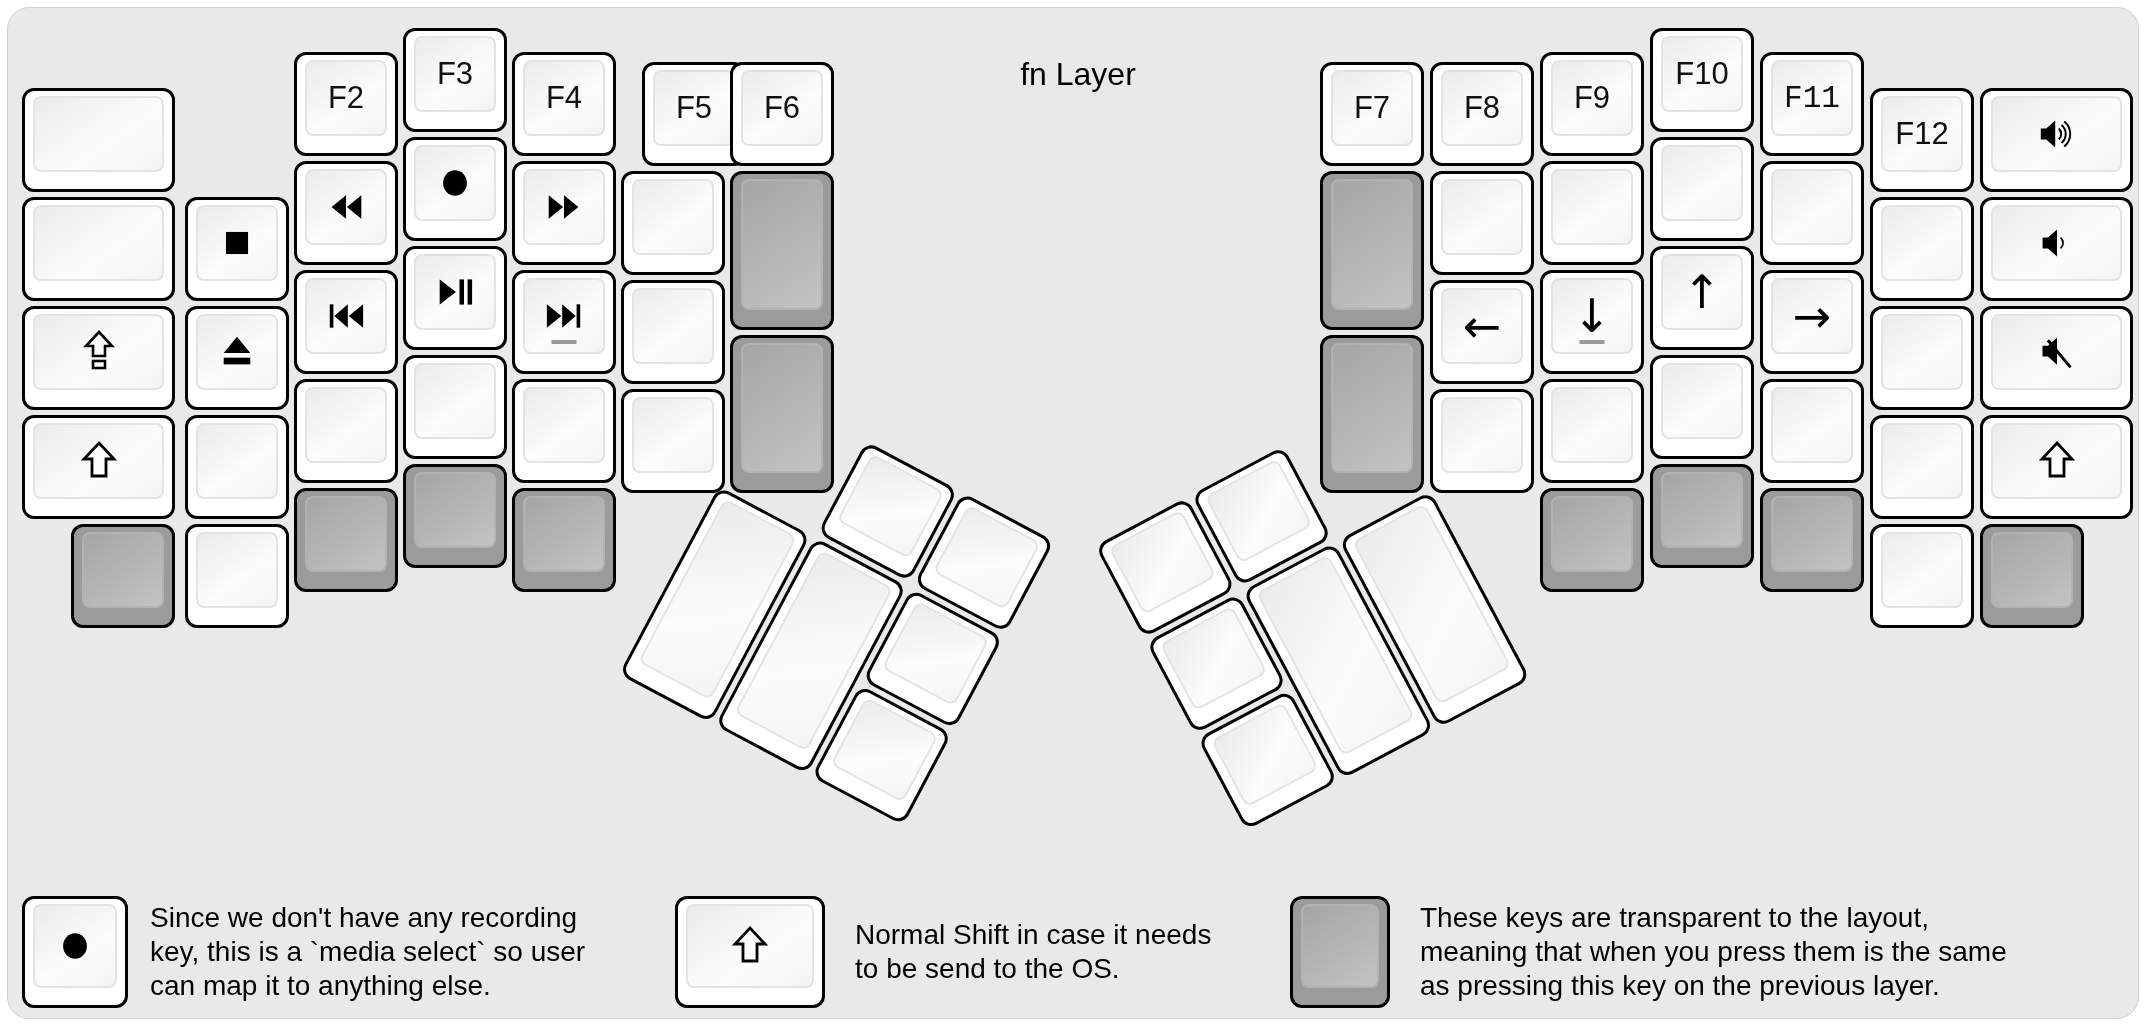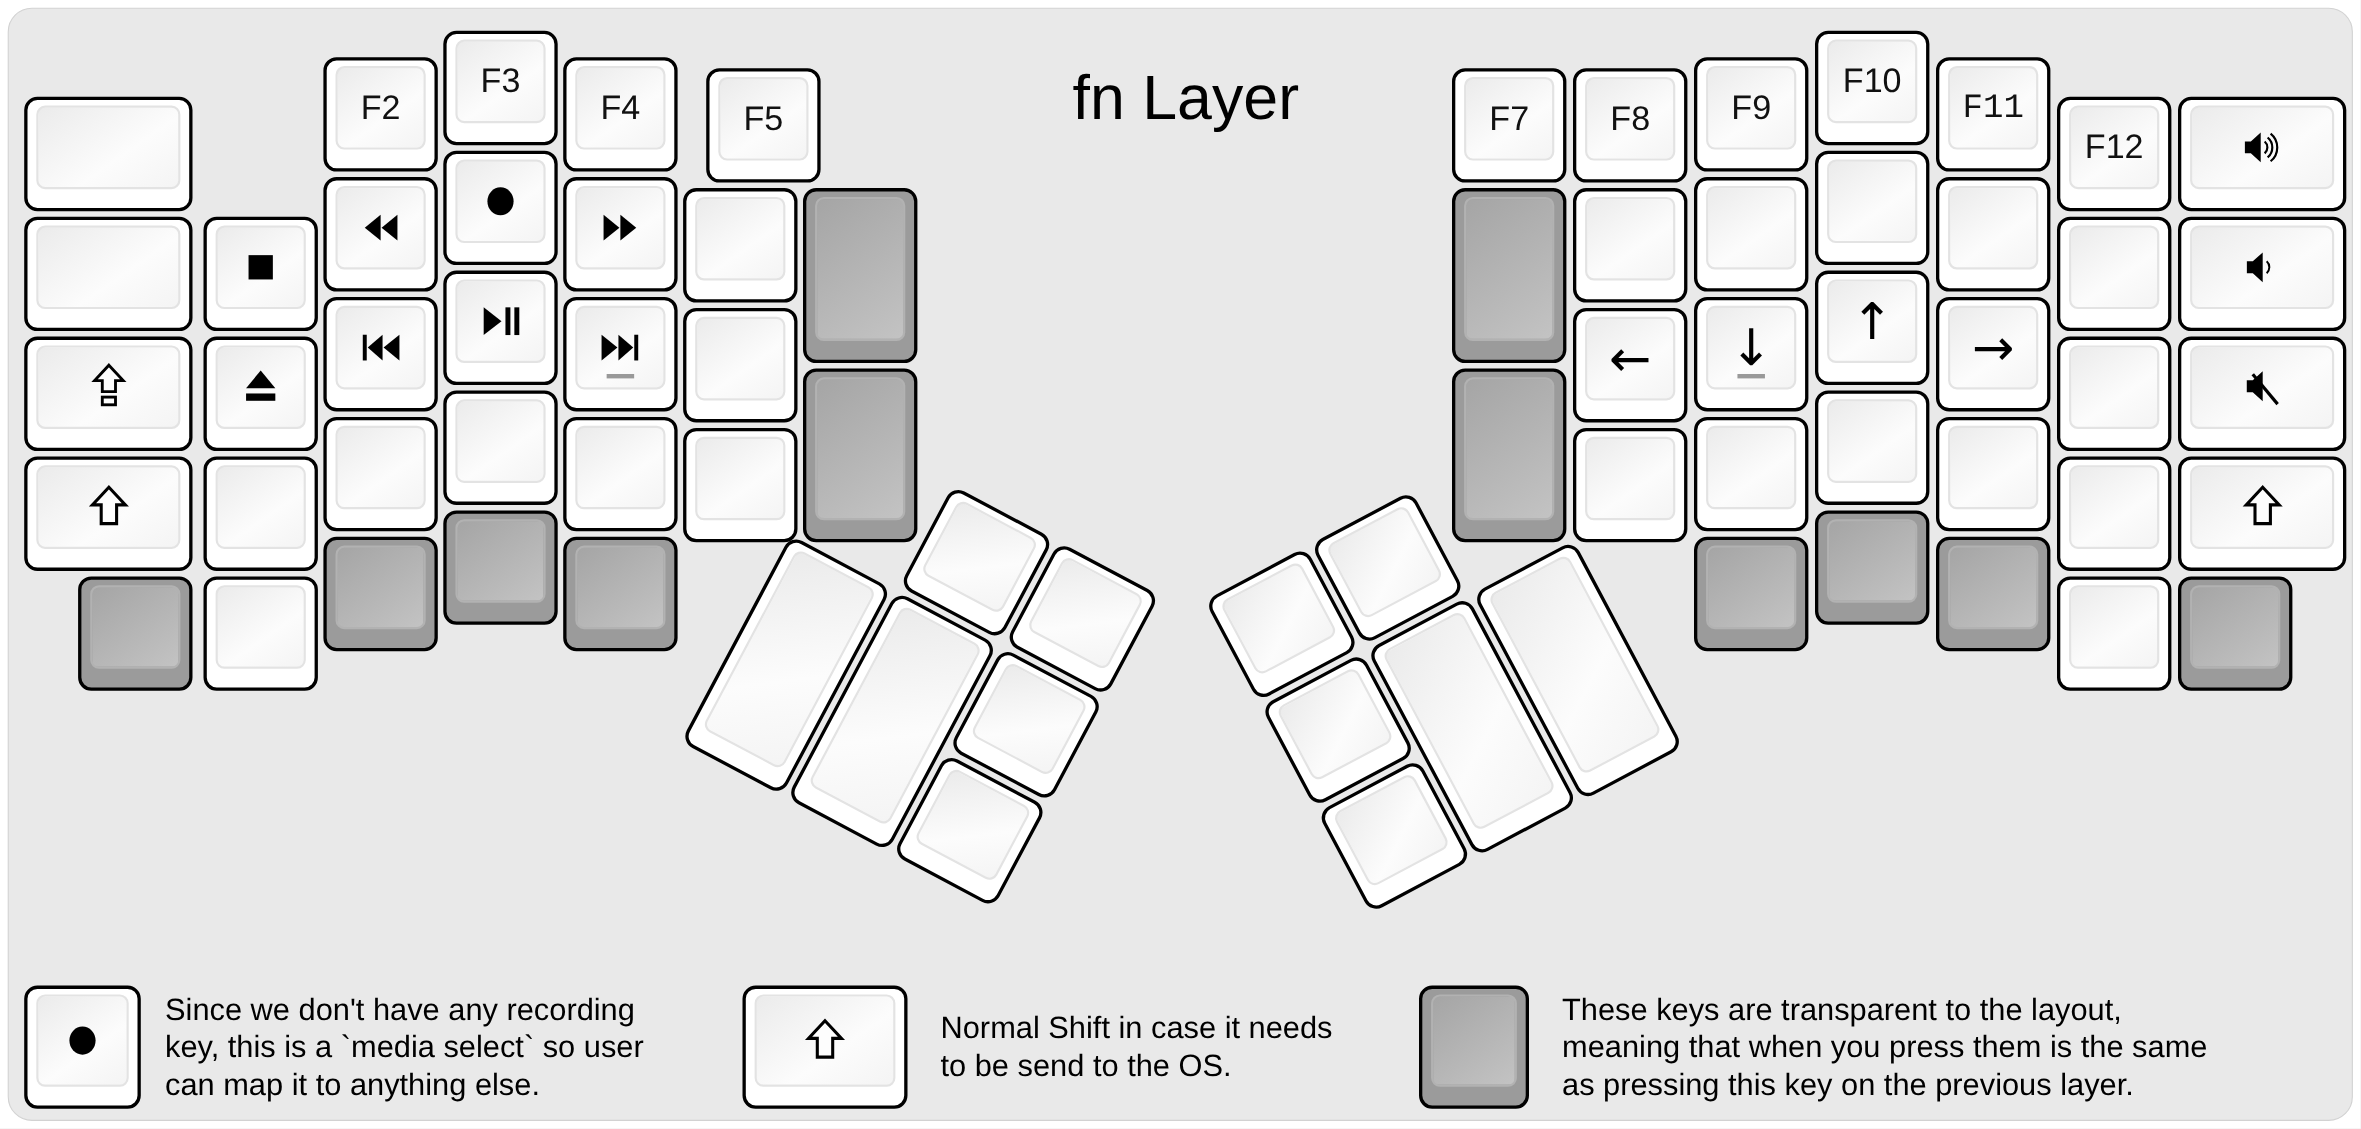--- a/index.html
+++ b/index.html
@@ -10,21 +10,21 @@
   }
   .panel{
     position:absolute;left:7px;top:7px;right:7px;bottom:7px;
     background:var(--panel-bg,#e9e9e9);
     border:1px solid var(--panel-border,#d2d2d2);
     border-radius:22px;
   }
   .board{position:absolute;left:0;top:0;width:2146px;height:1026px;}
   .title{
     position:absolute;left:1078px;top:56px;transform:translateX(-50%);
-    font-size:57px;color:#000;letter-spacing:0px;white-space:nowrap;
+    font-size:32px;color:#000;letter-spacing:0px;white-space:nowrap;
   }
   .key{
     position:absolute;box-sizing:border-box;
     border:3px solid var(--key-outline,#000);
     border-radius:12px;
   }
   .key.white{background:var(--white-key,#fff);}
   .key.gray{background:var(--gray-key,#9b9b9b);}
   .keytop{
     position:absolute;left:8px;right:8px;top:5px;bottom:17px;
@@ -223,20 +223,25 @@
     </div>
     <div class="key white" style="left: 621px; top: 171px; width: 104px; height: 104px;">
       <div class="keytop"></div>
     </div>
     <div class="key white" style="left: 621px; top: 280px; width: 104px; height: 104px;">
       <div class="keytop"></div>
     </div>
     <div class="key white" style="left: 621px; top: 389px; width: 104px; height: 104px;">
       <div class="keytop"></div>
     </div>
+    <div class="key white" style="left: 730px; top: 62px; width: 104px; height: 104px;">
+      <div class="keytop">
+        <span class="key-label">F6</span>
+      </div>
+    </div>
     <div class="key gray" style="left: 730px; top: 171px; width: 104px; height: 159px;">
       <div class="keytop"></div>
     </div>
     <div class="key gray" style="left: 730px; top: 335px; width: 104px; height: 158px;">
       <div class="keytop"></div>
     </div>
     <div class="key white" style="left: 1320px; top: 62px; width: 104px; height: 104px;">
       <div class="keytop">
         <span class="key-label">F7</span>
       </div>

